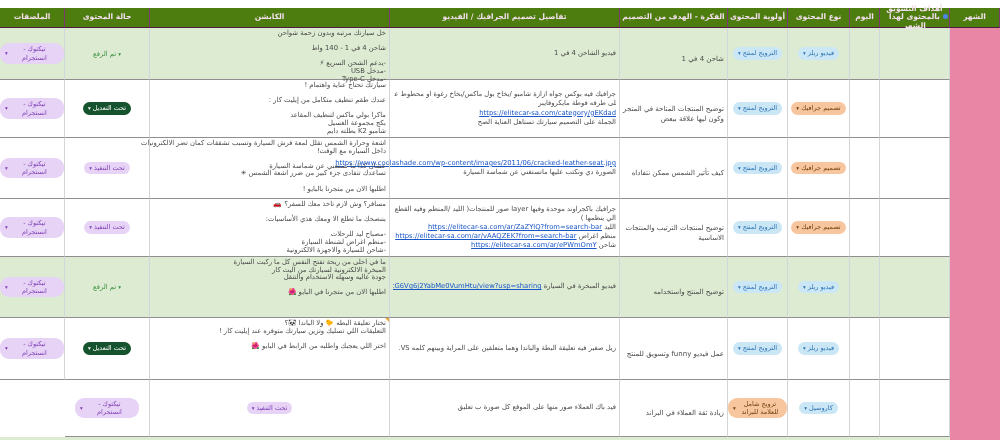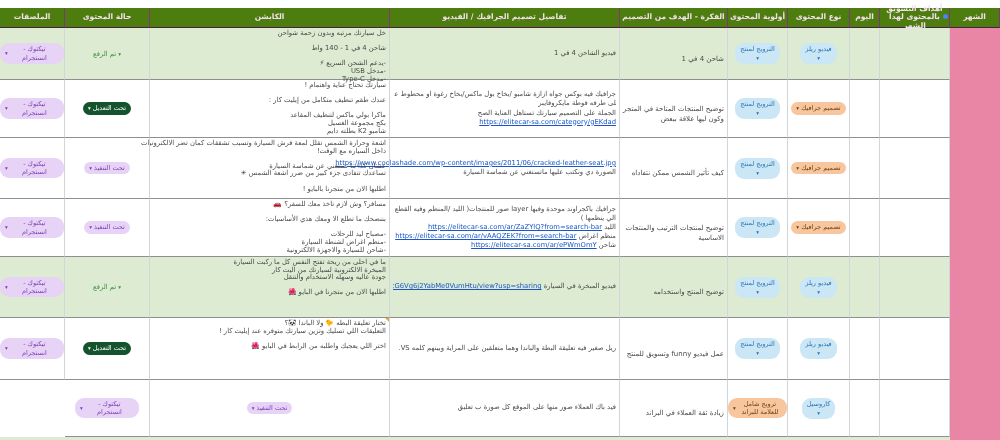--- a/index.html
+++ b/index.html
@@ -28,21 +28,21 @@
   .cap{white-space:pre;font-size:6.8px;line-height:1.12;padding:2px 3px 0 0;direction:rtl;}
   .idea{font-size:7px;line-height:1.3;padding:0 3px;white-space:pre-line;text-align:right;margin-top:12px;}
   .dwrap{padding:1px 3px;font-size:6.8px;line-height:1.35;}
   .dline{white-space:pre-wrap;word-break:break-all;}
   .dline.spill{white-space:nowrap;word-break:normal;overflow:visible;}
   .dline.clip{white-space:nowrap;word-break:normal;overflow:hidden;}
   .lnk{color:#1956C8;text-decoration:underline;cursor:pointer;}
   .chip{display:inline-flex;align-items:center;justify-content:center;gap:2px;border-radius:9px;
         padding:2px 5px;font-size:6.5px;line-height:1.25;text-align:center;max-width:54px;cursor:pointer;}
   .chip .caret{font-size:5.5px;}
-  .chip.blue{background:#CBE7F6;color:#2D74B5;flex-direction:column;}
+  .chip.blue{background:#CBE7F6;color:#2D74B5;}
   .chip.orange{background:#F8C69E;color:#70430F;}
   .chip.purple{background:#E6D3F6;color:#7F3DB5;}
   .chip.black{background:#14532d;color:#FFFFFF;}
   .status-plain{display:inline-flex;align-items:center;gap:2px;color:#3E9142;font-size:6.8px;cursor:pointer;}
   .status-plain .caret{font-size:5.5px;}
   .note{position:absolute;top:0;right:0;width:0;height:0;
         border-top:4px solid #F0A73A;border-left:4px solid transparent;}
   .bluedot{position:absolute;top:14px;right:52px;width:5px;height:5px;border-radius:50%;
            background:#4A86E8;z-index:3;}
 </style>
@@ -151,22 +151,22 @@
           <span>الترويج لمنتج</span>
           <span class="caret">▾</span>
         </span>
       </div>
     <div class="cell vcenter">
         <div class="idea">توضيح المنتجات المتاحة في المتجر وكون ليها علاقة ببعض</div>
       </div>
     <div class="cell vcenter">
         <div class="dwrap">
       <div class="dline">جرافيك فيه بوكس جواه ازازة شامبو /بخاخ بول ماكس/بخاخ رغوة او محطوط على طرفه فوطة مايكروفايبر</div>
+      <div class="dline"><a class="lnk">https://elitecar-sa.com/category/gEKdad</a></div>
       <div class="dline">الجملة على التصميم سيارتك تستاهل العناية الصح</div>
-      <div class="dline"><a class="lnk">https://elitecar-sa.com/category/gEKdad</a></div>
     </div>
       </div>
     <div class="cell">
         <div class="cap">سيارتك تحتاج عناية واهتمام !
 
 عندك طقم تنظيف متكامل من إيليت كار :
 
 ماكرا بولي ماكس لتنظيف المقاعد
 بكج مجموعة الغسيل
 شامبو K2 بطلته دايم</div>

